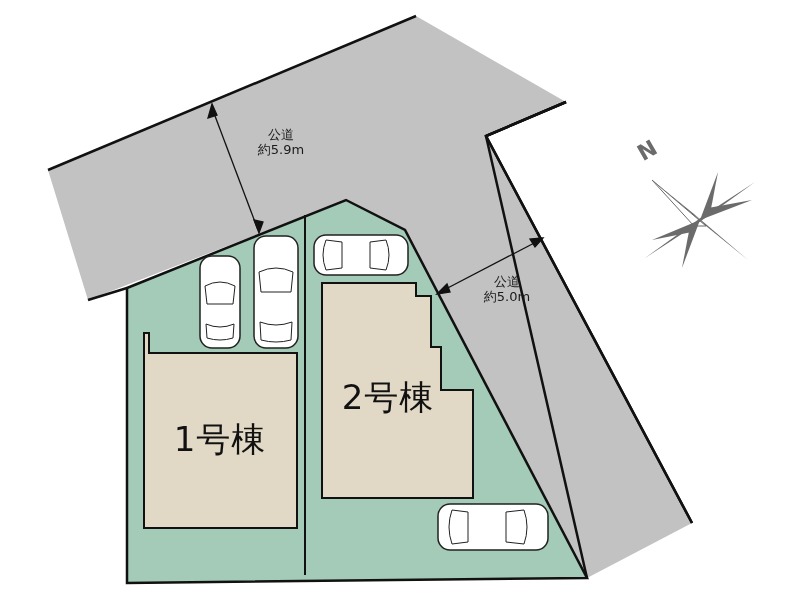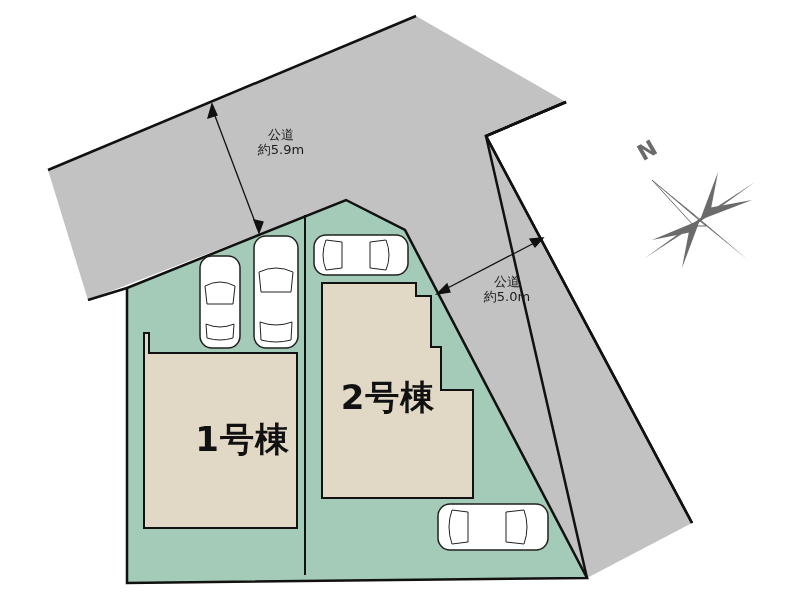--- a/index.html
+++ b/index.html
@@ -1,21 +1,21 @@
 <!DOCTYPE html>
 <html><head>
 <meta charset="utf-8">
 <style>
   html, body { margin: 0; padding: 0; background: #ffffff; }
   body { width: 800px; height: 600px; position: relative; overflow: hidden;
          font-family: "DejaVu Sans", "Liberation Sans", sans-serif; }
   svg { position: absolute; left: 0; top: 0; }
   .lbl { position: absolute; color: #1a1a1a; text-align: center; line-height: 1.15; }
   .road-lbl { font-size: 13px; }
-  .bldg-lbl { font-size: 34px; font-weight: bold; color: #111; letter-spacing: 1px; }
+  .bldg-lbl { font-size: 34px; font-weight: normal; color: #111; letter-spacing: 1px; }
 </style>
 </head>
 <body>
 
 <svg width="800" height="600" viewBox="0 0 800 600">
 
   <polygon points="48,170 416,16 566,102 486,136 692,523 587,578 405,230 346,200 88,300" fill="#c2c2c2" stroke="none"></polygon>
   <g stroke="#111" stroke-width="2.5" fill="none">
     <polyline points="48,170 416,16"></polyline>
     <polyline points="566,102 486,136 587,578"></polyline>
@@ -80,16 +80,16 @@
 
 <div class="lbl road-lbl" style="left:236px; top:128px; width:90px;">
   <div>公道</div>
   <div>約5.9m</div>
 </div>
 <div class="lbl road-lbl" style="left:462px; top:275px; width:90px;">
   <div>公道</div>
   <div>約5.0m</div>
 </div>
 
-<div class="lbl bldg-lbl" style="left:150px; top:420px; width:140px;text-align:right;">1号棟</div>
+<div class="lbl bldg-lbl" style="left:150px; top:420px; width:140px;">1号棟</div>
 <div class="lbl bldg-lbl" style="left:318px; top:378px; width:140px;">2号棟</div>
 
 <div class="lbl" style="left:638px; top:138px; font-size:22px; font-weight:bold; color:#6b6b6b; transform:rotate(-30deg);">N</div>
 
 </body></html>

